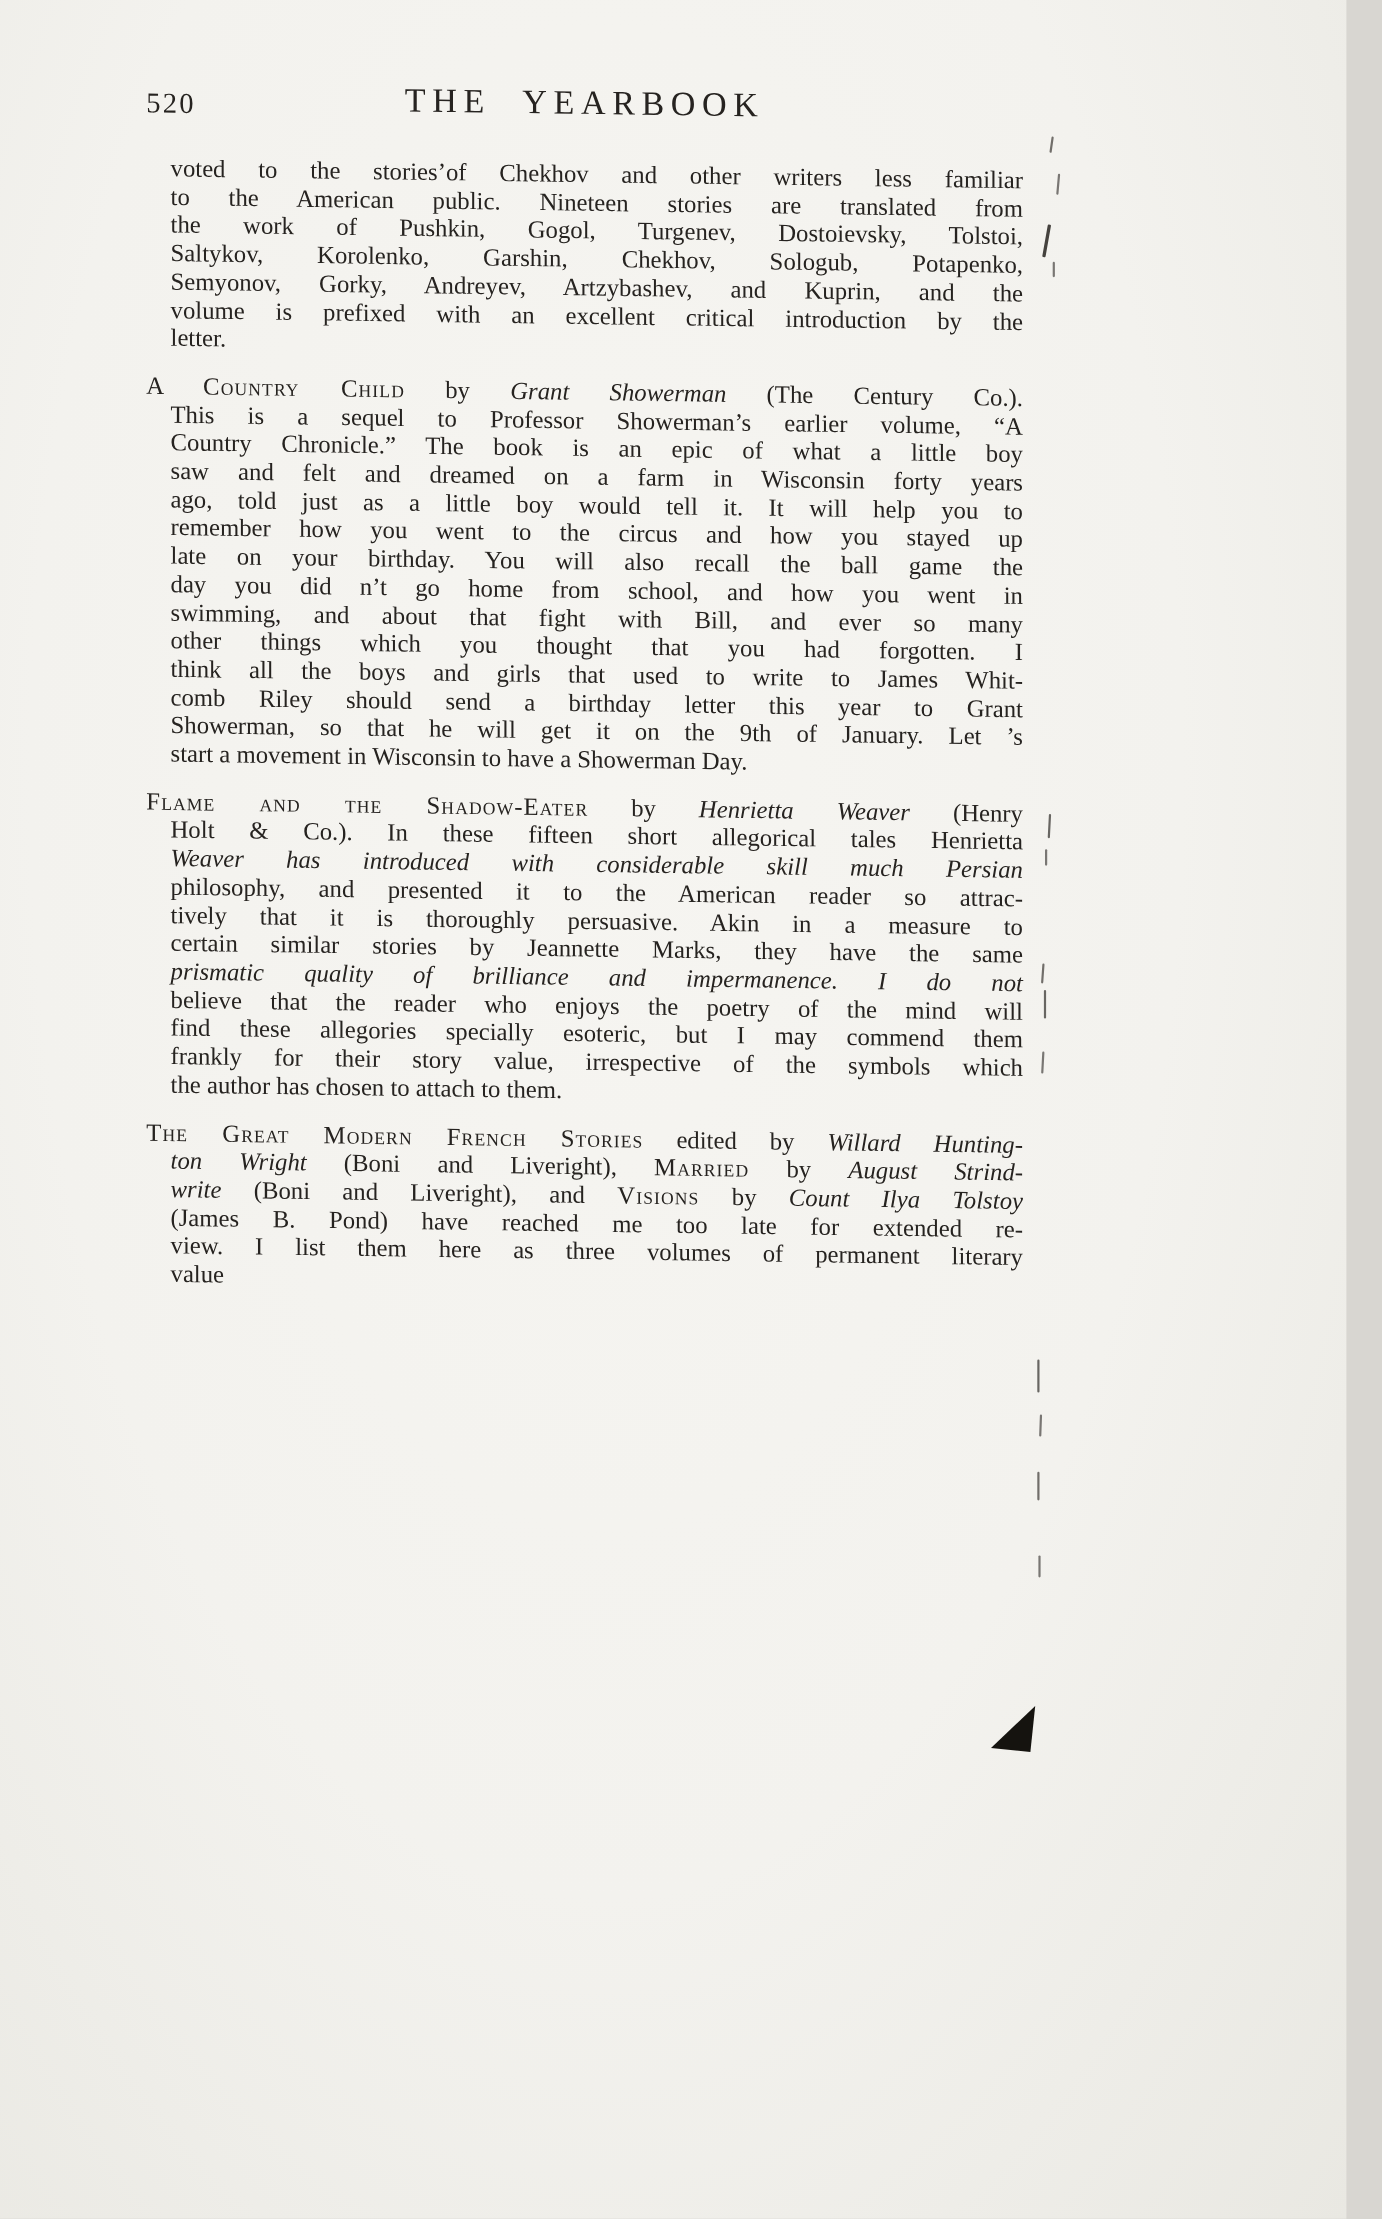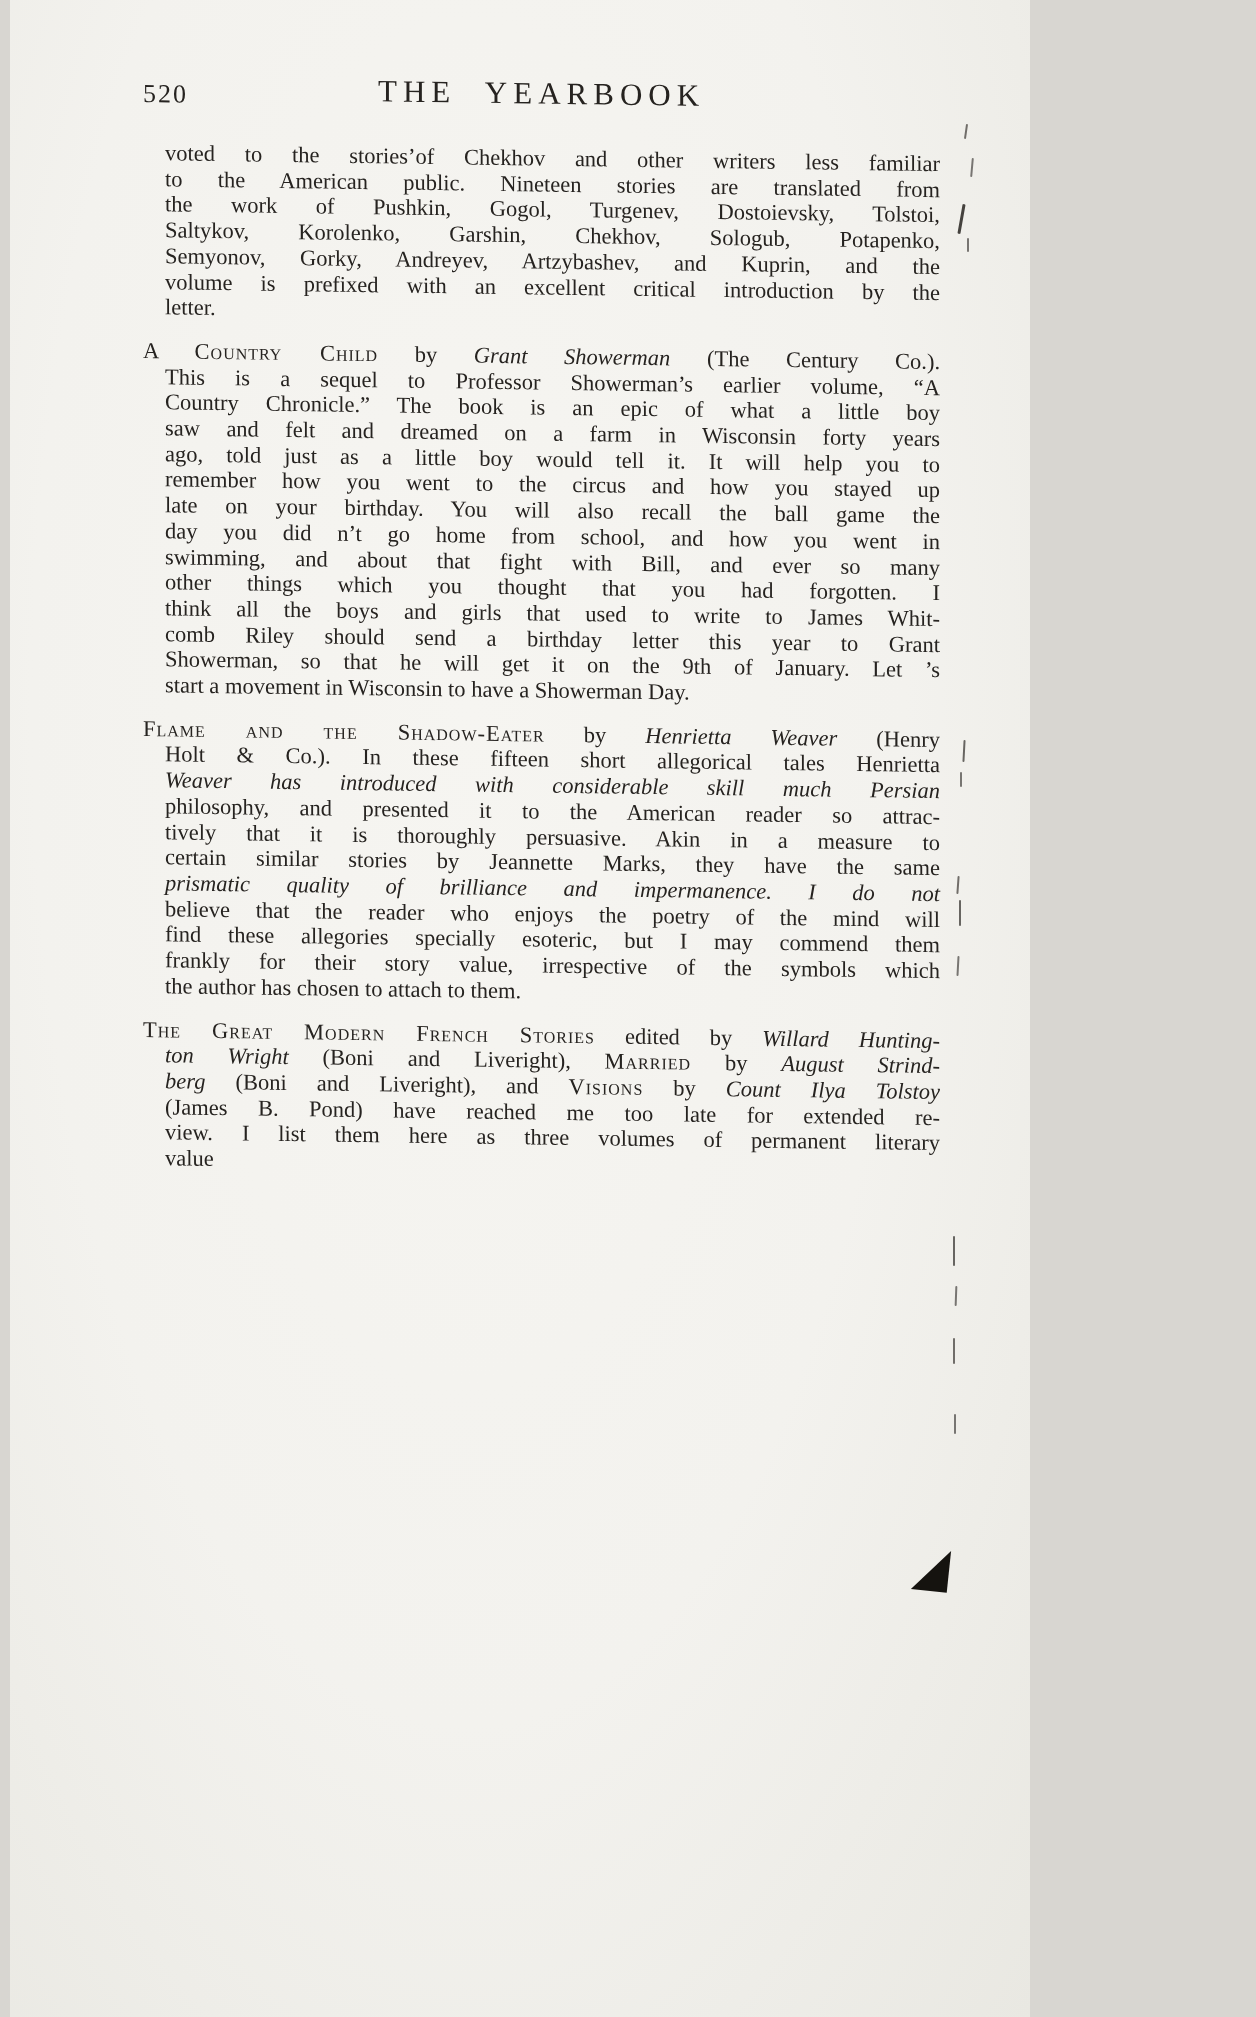--- a/index.html
+++ b/index.html
@@ -2,24 +2,23 @@
 <html style="--paper: #f6f5f1; --ink: #262320;"><head>
 <meta charset="utf-8">
 <style>
   * { margin:0; padding:0; box-sizing:border-box; }
   html,body { width:1256px; height:2017px; }
   body {
     font-family:"Liberation Serif","DejaVu Serif",serif;
     background:#d8d6d1;
   }
   .page {
-    position:relative; width:1020px; height:2017px; overflow:hidden;
+    position:relative; width:1224px; height:2017px; overflow:hidden;
     background: radial-gradient(ellipse at 45% 35%, var(--paper,#f6f5f1) 0%, #f3f2ee 55%, #e9e8e2 100%);
     color: var(--ink,#262320);
-    margin-left: 10px;
   }
   .content {
     position:absolute; left:133px; top:70px; width:797px;
     transform: skewY(0.8deg); transform-origin:0 0;
   }
   .header { position:relative; height:48px; }
   .pagenum { position:absolute; left:0; top:9px; font-size:26px; letter-spacing:2px; }
   .title {
     font-weight:400; font-size:31px; text-align:center;
     letter-spacing:6px; word-spacing:16px;
@@ -83,21 +82,21 @@
           <div class="line body-line"><span>certain similar stories by Jeannette Marks, they have the same</span></div>
           <div class="line body-line"><span class="i">prismatic quality of brilliance and impermanence.  I do not</span></div>
           <div class="line body-line"><span>believe that the reader who enjoys the poetry of the mind will</span></div>
           <div class="line body-line"><span>find these allegories specially esoteric, but I may commend them</span></div>
           <div class="line body-line"><span>frankly for their story value, irrespective of the symbols which</span></div>
           <div class="line body-line no-just"><span>the author has chosen to attach to them.</span></div>
         </div>
         <div class="paragraph">
           <div class="line lead"><span class="sc">The Great Modern French Stories</span><span> edited by </span><span class="i">Willard Hunting-</span></div>
           <div class="line body-line"><span class="i">ton Wright</span><span> (Boni and Liveright), </span><span class="sc">Married</span><span> by </span><span class="i">August Strind-</span></div>
-          <div class="line body-line"><span class="i">berg</span><span> (Boni and Liveright), and </span><span class="sc">Visions</span><span> by </span><span class="i">Count Ilya Tolstoy</span></div>
+          <div class="line body-line"><span class="i">write</span><span> (Boni and Liveright), and </span><span class="sc">Visions</span><span> by </span><span class="i">Count Ilya Tolstoy</span></div>
           <div class="line body-line"><span>(James B. Pond) have reached me too late for extended re-</span></div>
           <div class="line body-line"><span>view.  I list them here as three volumes of permanent literary</span></div>
           <div class="line body-line no-just"><span>value</span></div>
         </div>
       </div>
   </div>
 
   <div class="mark" style="left:955px;top:124px;width:2px;height:15px;transform:rotate(8deg);opacity:.75;"></div>
   <div class="mark" style="left:961px;top:158px;width:2px;height:19px;transform:rotate(5deg);opacity:.7;"></div>
   <div class="mark" style="left:950px;top:204px;width:3px;height:30px;transform:rotate(10deg);"></div>

